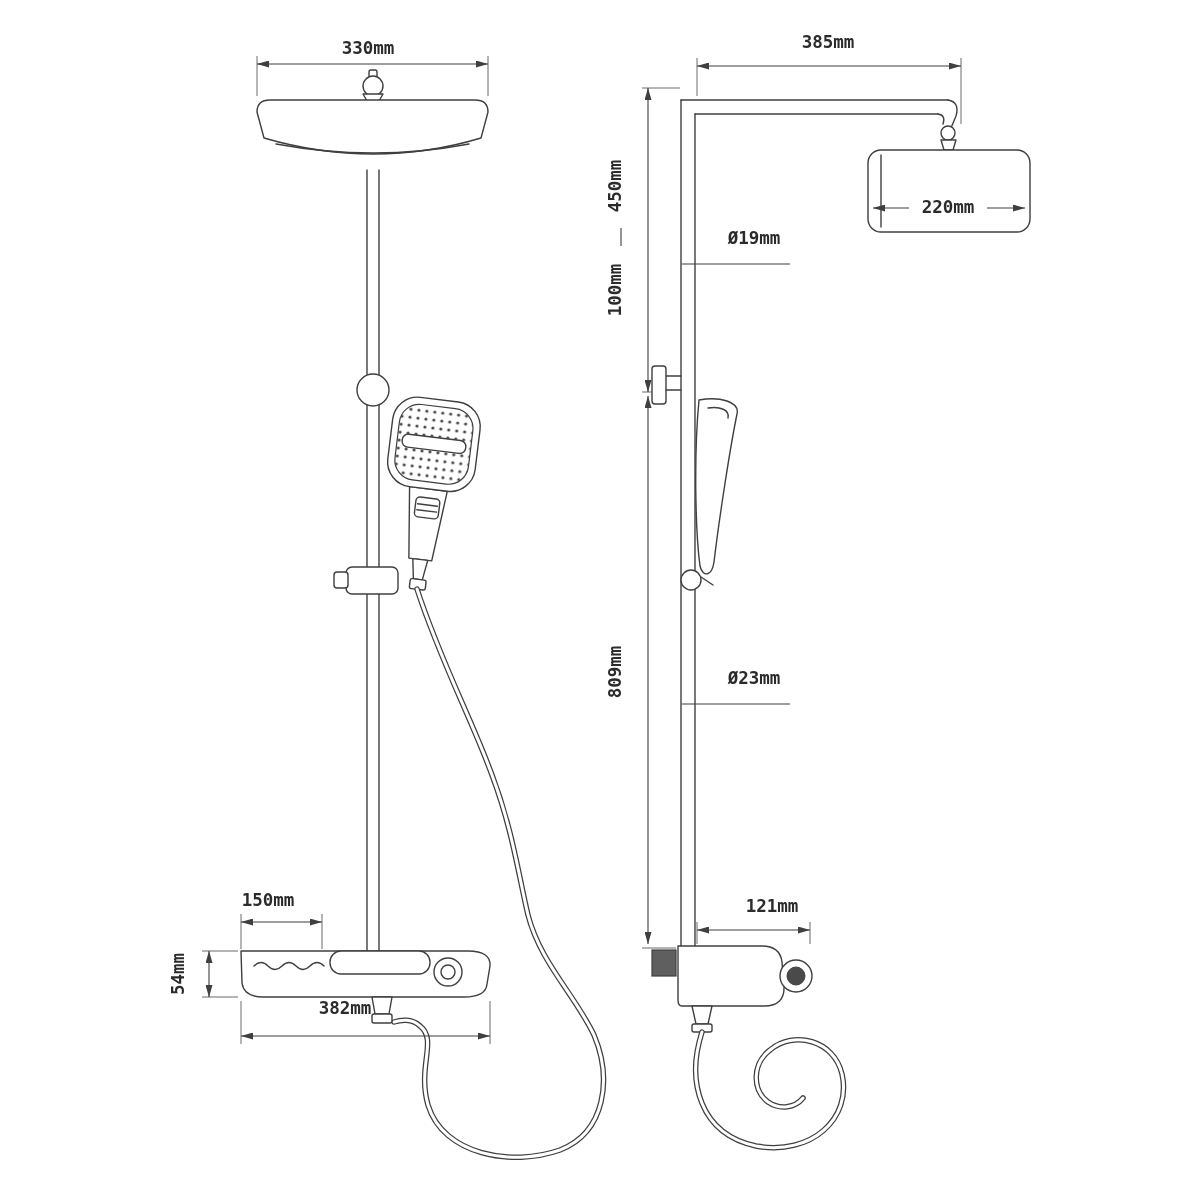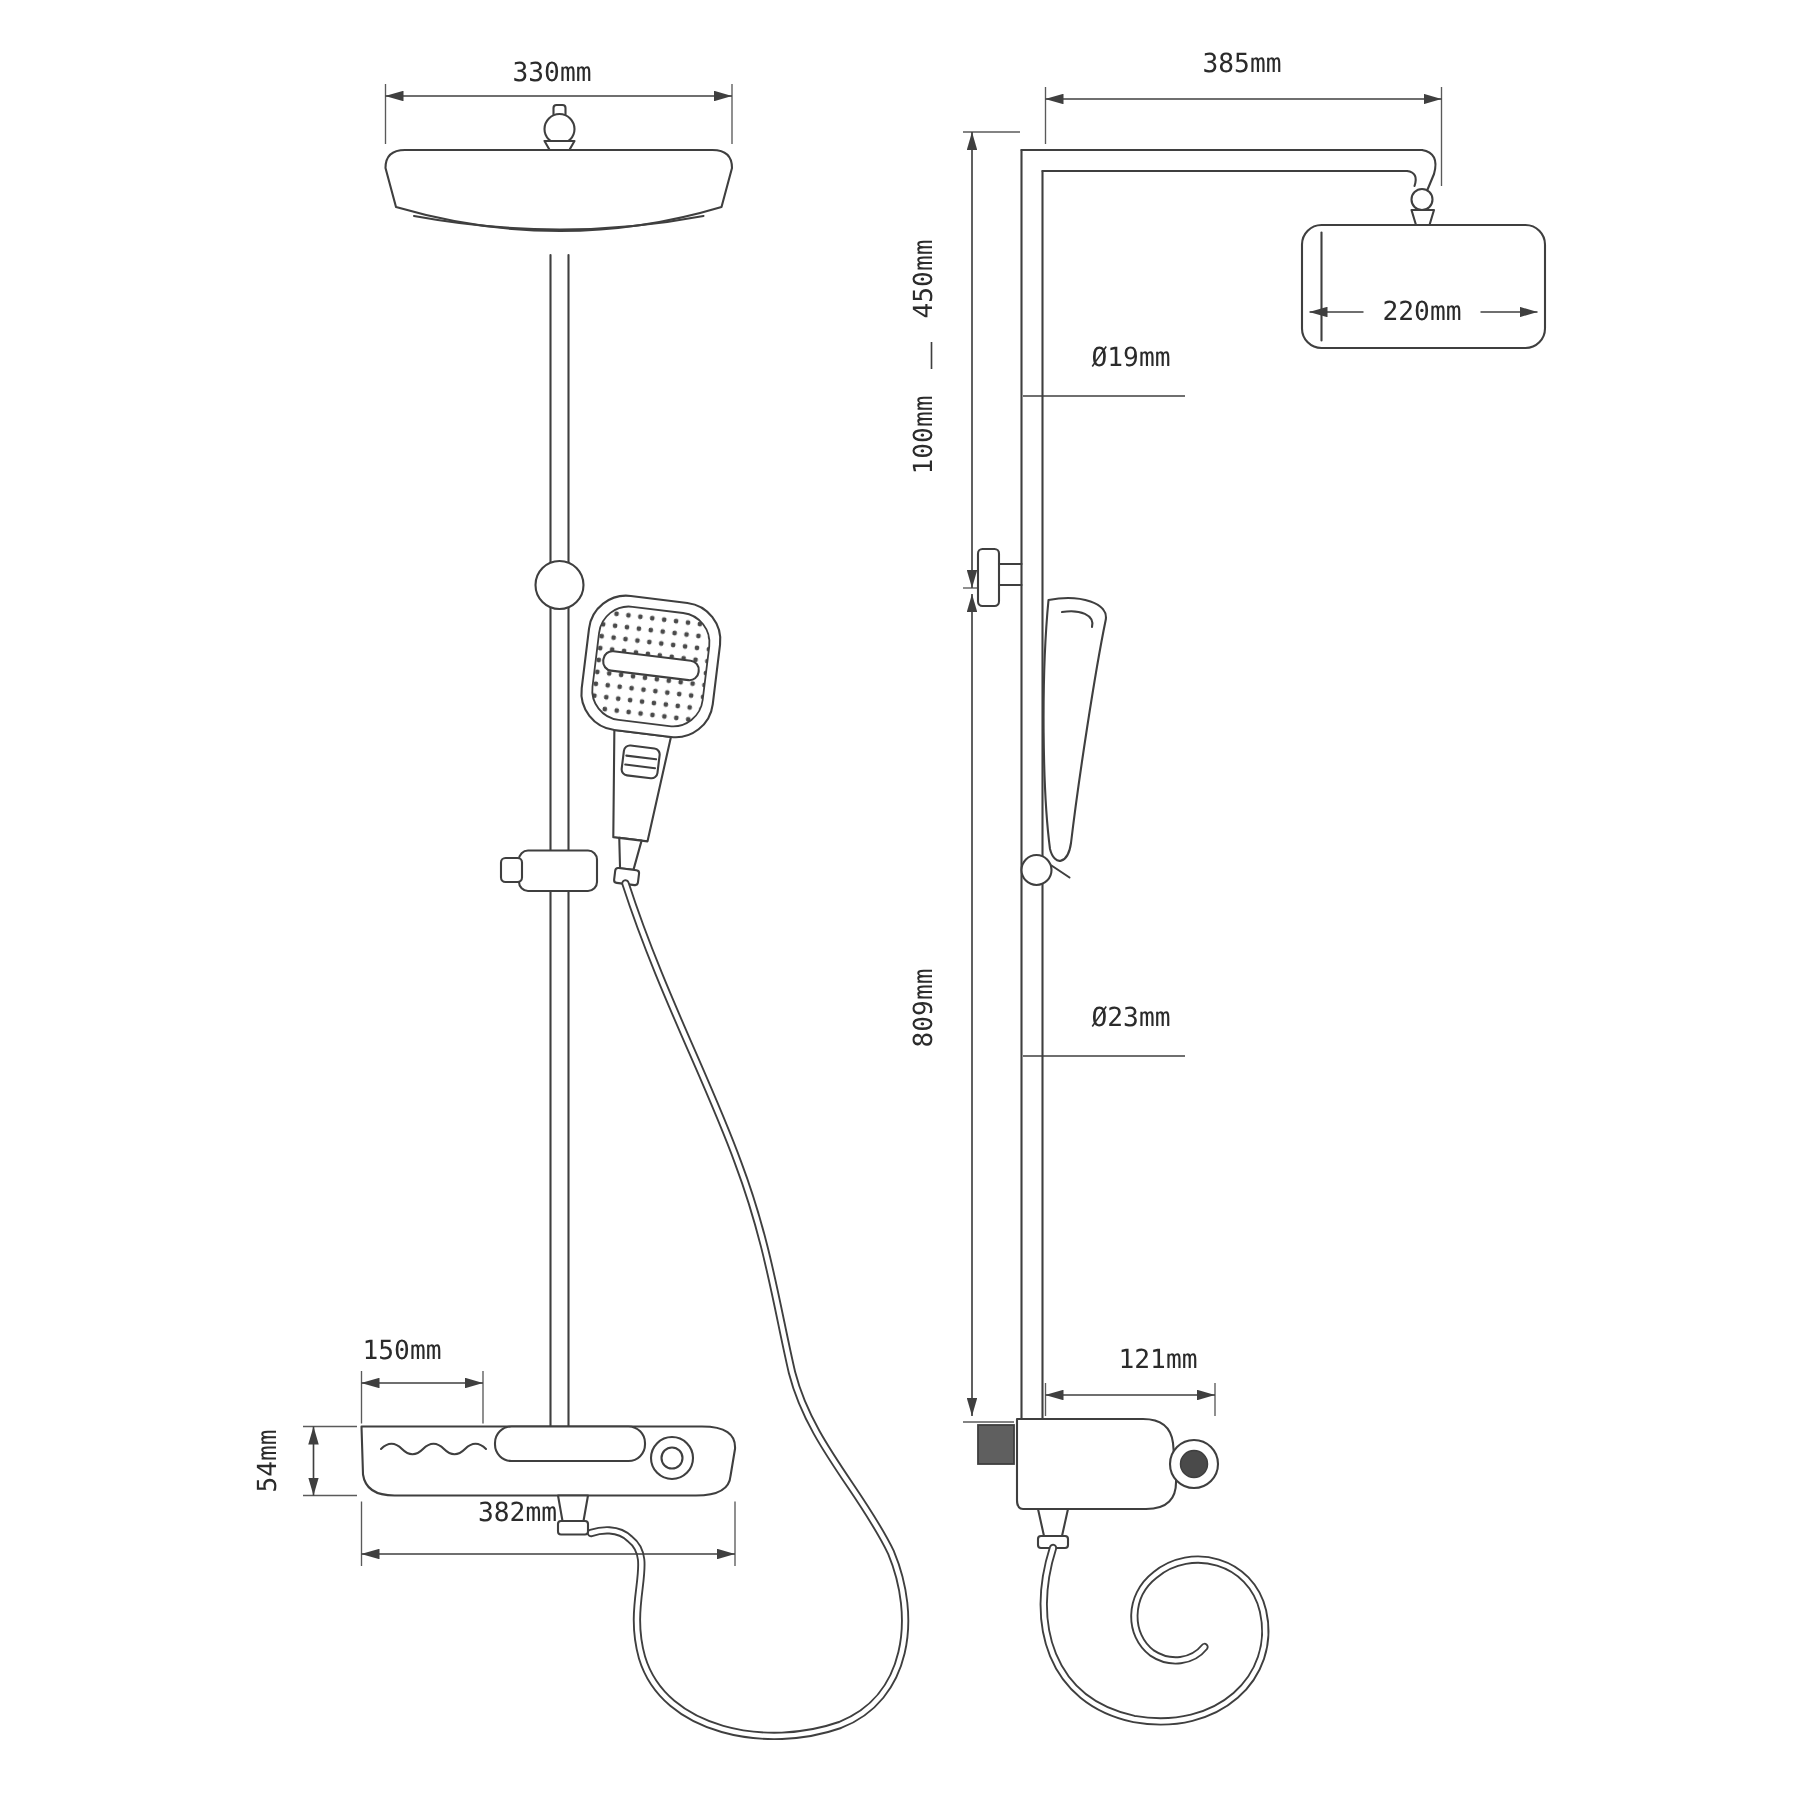--- a/index.html
+++ b/index.html
@@ -1,16 +1,16 @@
 <!DOCTYPE html>
 <html><head>
 <meta charset="utf-8">
 <style>
   html,body{margin:0;padding:0;background:#ffffff;}
-  .page{width:1200px;height:1200px;background:#ffffff;position:relative;overflow:hidden;}
+  .page{width:1200px;height:1200px;background:#ffffff;position:relative;overflow:hidden;font-weight:bold;}
   svg{display:block;}
   text{font-family:"DejaVu Sans Mono","Liberation Mono",monospace;font-size:17.5px;fill:#2b2b2b;}
   .obj{stroke:#3f3f3f;stroke-width:1.4;fill:none;stroke-linecap:round;stroke-linejoin:round;}
   .objf{stroke:#3f3f3f;stroke-width:1.4;fill:#ffffff;stroke-linejoin:round;}
   .dim{stroke:#3f3f3f;stroke-width:1.1;fill:none;}
   .ext{stroke:#5a5a5a;stroke-width:0.9;fill:none;}
   .hoseO{stroke:#3f3f3f;stroke-width:5.5;fill:none;stroke-linecap:round;}
   .hoseI{stroke:#ffffff;stroke-width:3;fill:none;stroke-linecap:round;}
   .dark{fill:#5f5f5f;stroke:#3f3f3f;stroke-width:1.2;}
 </style>

